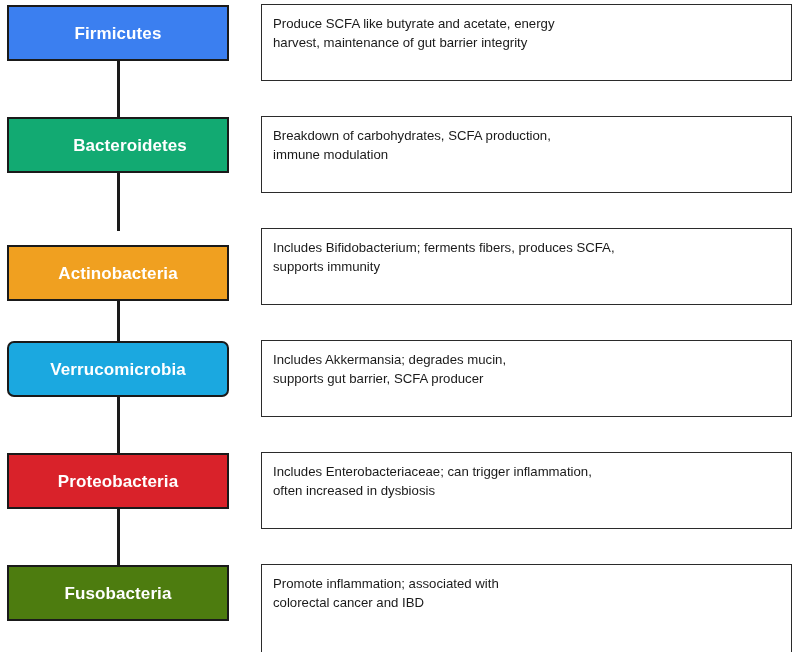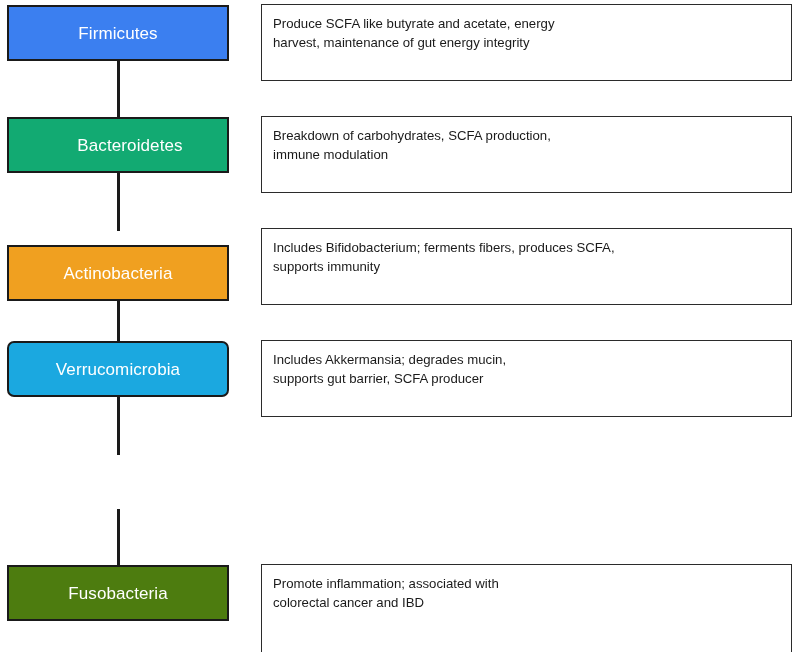--- a/index.html
+++ b/index.html
@@ -42,21 +42,21 @@
     box-sizing: border-box;
     border: 2px solid #1a1a1a;
     display: flex;
     align-items: center;
     justify-content: center;
     z-index: 2;
   }
   .phylum-label {
     color: #ffffff;
     font-size: 17px;
-    font-weight: normal;
+    font-weight: bold;
     letter-spacing: 0.1px;
     text-align: center;
     line-height: 1;
   }
   .desc-box {
     position: absolute;
     left: 261px;
     top: 4px;
     width: 531px;
     height: 77px;
@@ -84,21 +84,21 @@
   <div class="connector" style="top:285px;height:58px;"></div>
   <div class="connector" style="top:397px;height:58px;"></div>
   <div class="connector" style="top:509px;height:58px;"></div>
 
   <div class="row" style="top:0px;">
     <div class="phylum-box" style="background:#3b7ff0;">
       <span class="phylum-label">Firmicutes</span>
     </div>
     <div class="desc-box">
       <span class="desc-line">Produce SCFA like butyrate and acetate, energy</span>
-      <span class="desc-line">harvest, maintenance of gut energy integrity</span>
+      <span class="desc-line">harvest, maintenance of gut barrier integrity</span>
     </div>
   </div>
 
   <div class="row" style="top:112px;">
     <div class="phylum-box" style="background:#12aa72;padding-left:24px;">
       <span class="phylum-label">Bacteroidetes</span>
     </div>
     <div class="desc-box">
       <span class="desc-line">Breakdown of carbohydrates, SCFA production,</span>
       <span class="desc-line">immune modulation</span>
@@ -118,20 +118,29 @@
   <div class="row" style="top:336px;">
     <div class="phylum-box" style="background:#1ba8e0;border-radius:7px;">
       <span class="phylum-label">Verrucomicrobia</span>
     </div>
     <div class="desc-box">
       <span class="desc-line">Includes Akkermansia; degrades mucin,</span>
       <span class="desc-line">supports gut barrier, SCFA producer</span>
     </div>
   </div>
 
+  <div class="row" style="top:448px;">
+    <div class="phylum-box" style="background:#d9222a;">
+      <span class="phylum-label">Proteobacteria</span>
+    </div>
+    <div class="desc-box">
+      <span class="desc-line">Includes Enterobacteriaceae; can trigger inflammation,</span>
+      <span class="desc-line">often increased in dysbiosis</span>
+    </div>
+  </div>
 
   <div class="row" style="top:560px;">
     <div class="phylum-box" style="background:#4d7c0f;">
       <span class="phylum-label">Fusobacteria</span>
     </div>
     <div class="desc-box" style="height:97px;">
       <span class="desc-line">Promote inflammation; associated with</span>
       <span class="desc-line">colorectal cancer and IBD</span>
     </div>
   </div>

